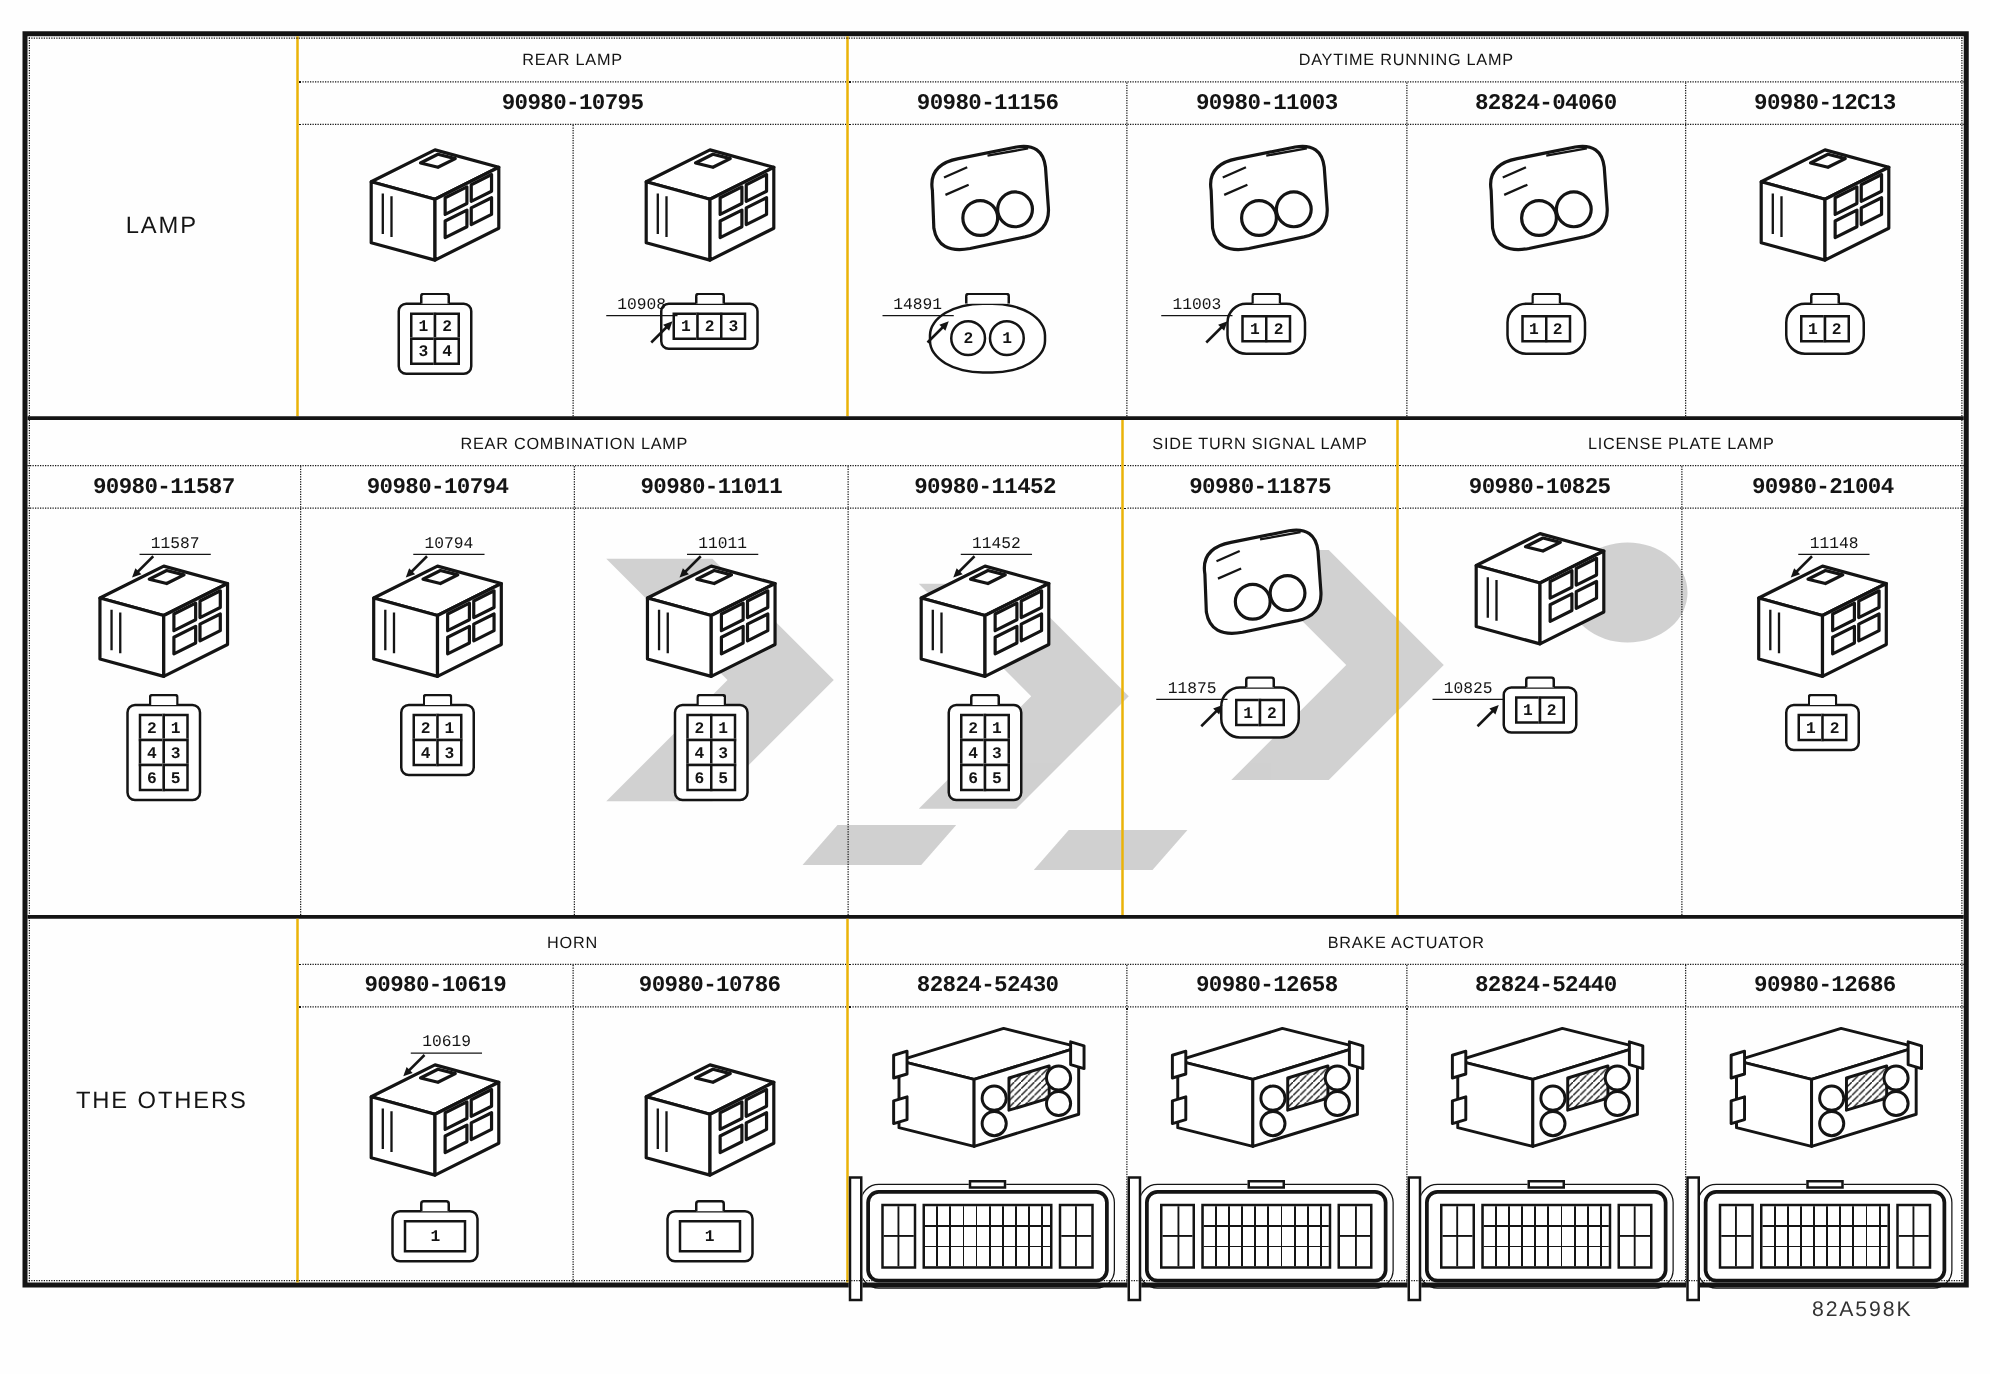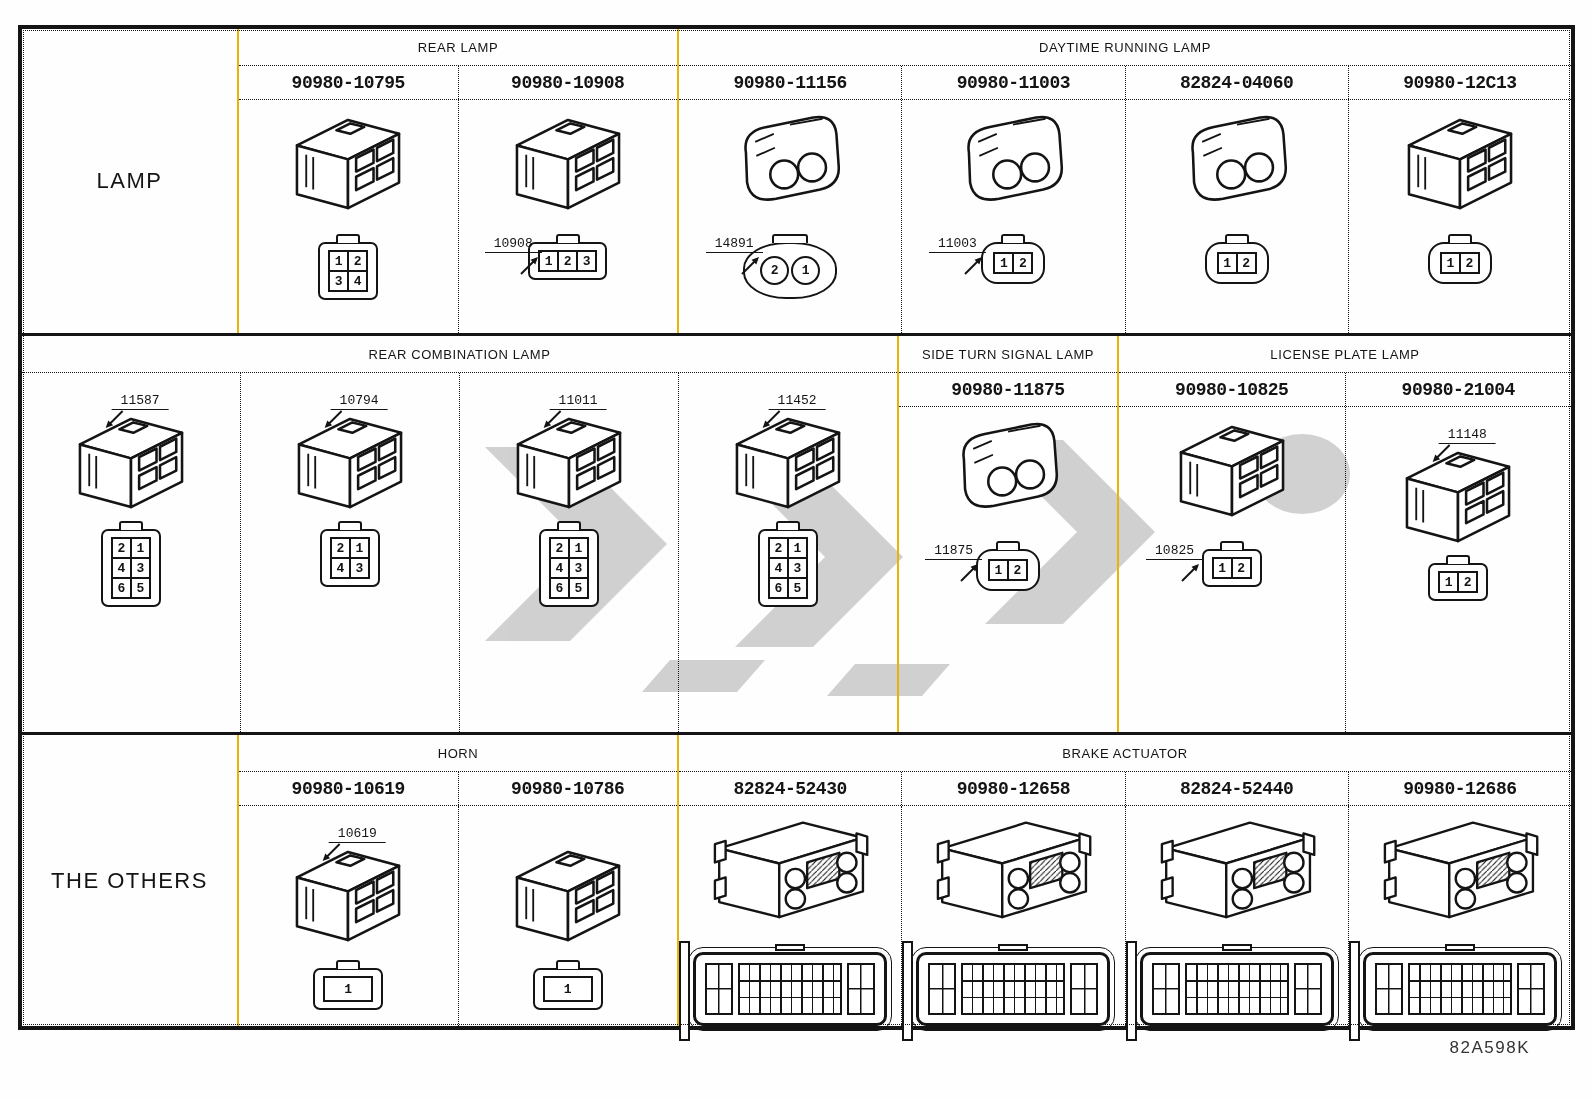--- a/index.html
+++ b/index.html
@@ -13,21 +13,21 @@
   .grid{position:absolute;left:18px;top:25px;width:1557px;height:1005px;
         border:4px solid #141414;display:flex;flex-direction:column;z-index:1;box-sizing:border-box;}
   .grid::after{content:"";position:absolute;inset:1px;border:1px dotted #141414;pointer-events:none;}
 
   .group{display:flex;box-sizing:border-box;}
   .g1{height:331px;}
   .g2{height:434px;border-top:3px solid #141414;}
   .g3{flex:1;border-top:3px solid #141414;}
 
   .rowlabel{flex:0 0 215px;display:flex;align-items:center;justify-content:center;
-            font-size:22px;letter-spacing:1.5px;}
+            font-size:19px;letter-spacing:1.5px;}
   .section{display:flex;flex-direction:column;border-left:2px solid #eab308;box-sizing:border-box;min-width:0;}
   .section.no-lb{border-left:none;}
   .s-440{flex:0 0 440px;} .s-875{flex:0 0 875px;} .s-220{flex:0 0 220px;} .s-fill{flex:1 1 0;}
 
   .sec-title{height:36px;display:flex;align-items:center;justify-content:center;
              font-size:13px;letter-spacing:.6px;border-bottom:1.5px dotted #141414;}
   .pn-row{display:flex;height:33px;border-bottom:1.5px dotted #141414;}
   .pn{flex:1 1 0;display:flex;align-items:center;justify-content:center;
       font-family:"Liberation Mono","DejaVu Sans Mono",monospace;font-weight:bold;font-size:18px;
       border-left:1.5px dotted #141414;letter-spacing:-.5px;}
@@ -157,21 +157,20 @@
 
   <div class="grid">
 
     <div class="group g1">
       <div class="rowlabel">LAMP</div>
 
       <div class="section s-440">
         <div class="sec-title">REAR LAMP</div>
         <div class="pn-row">
           <div class="pn">90980-10795</div>
-          <div class="pn">90980-10908</div>
         </div>
         <div class="cells">
           <div class="cell co-none face-rect">
             <svg class="iso">
                 <use href="#iso-box"></use>
               </svg>
             <div class="front">
               <div class="pin-grid">
                   <div class="pin-row">
                     <div class="pin">1</div>
@@ -280,20 +279,26 @@
                 </div>
             </div>
           </div>
         </div>
       </div>
     </div>
 
     <div class="group g2">
       <div class="section s-875 no-lb">
         <div class="sec-title">REAR COMBINATION LAMP</div>
+        <div class="pn-row">
+          <div class="pn">90980-11587</div>
+          <div class="pn">90980-10794</div>
+          <div class="pn">90980-11011</div>
+          <div class="pn">90980-11452</div>
+        </div>
         <div class="cells">
           <div class="cell co-top face-rect">
             <div class="co">
               <span class="co-text">11587</span>
               <svg class="co-arr">
                   <use href="#arr-dl"></use>
                 </svg>
             </div>
             <svg class="iso" style="margin-top:26px">
                 <use href="#iso-box"></use>

